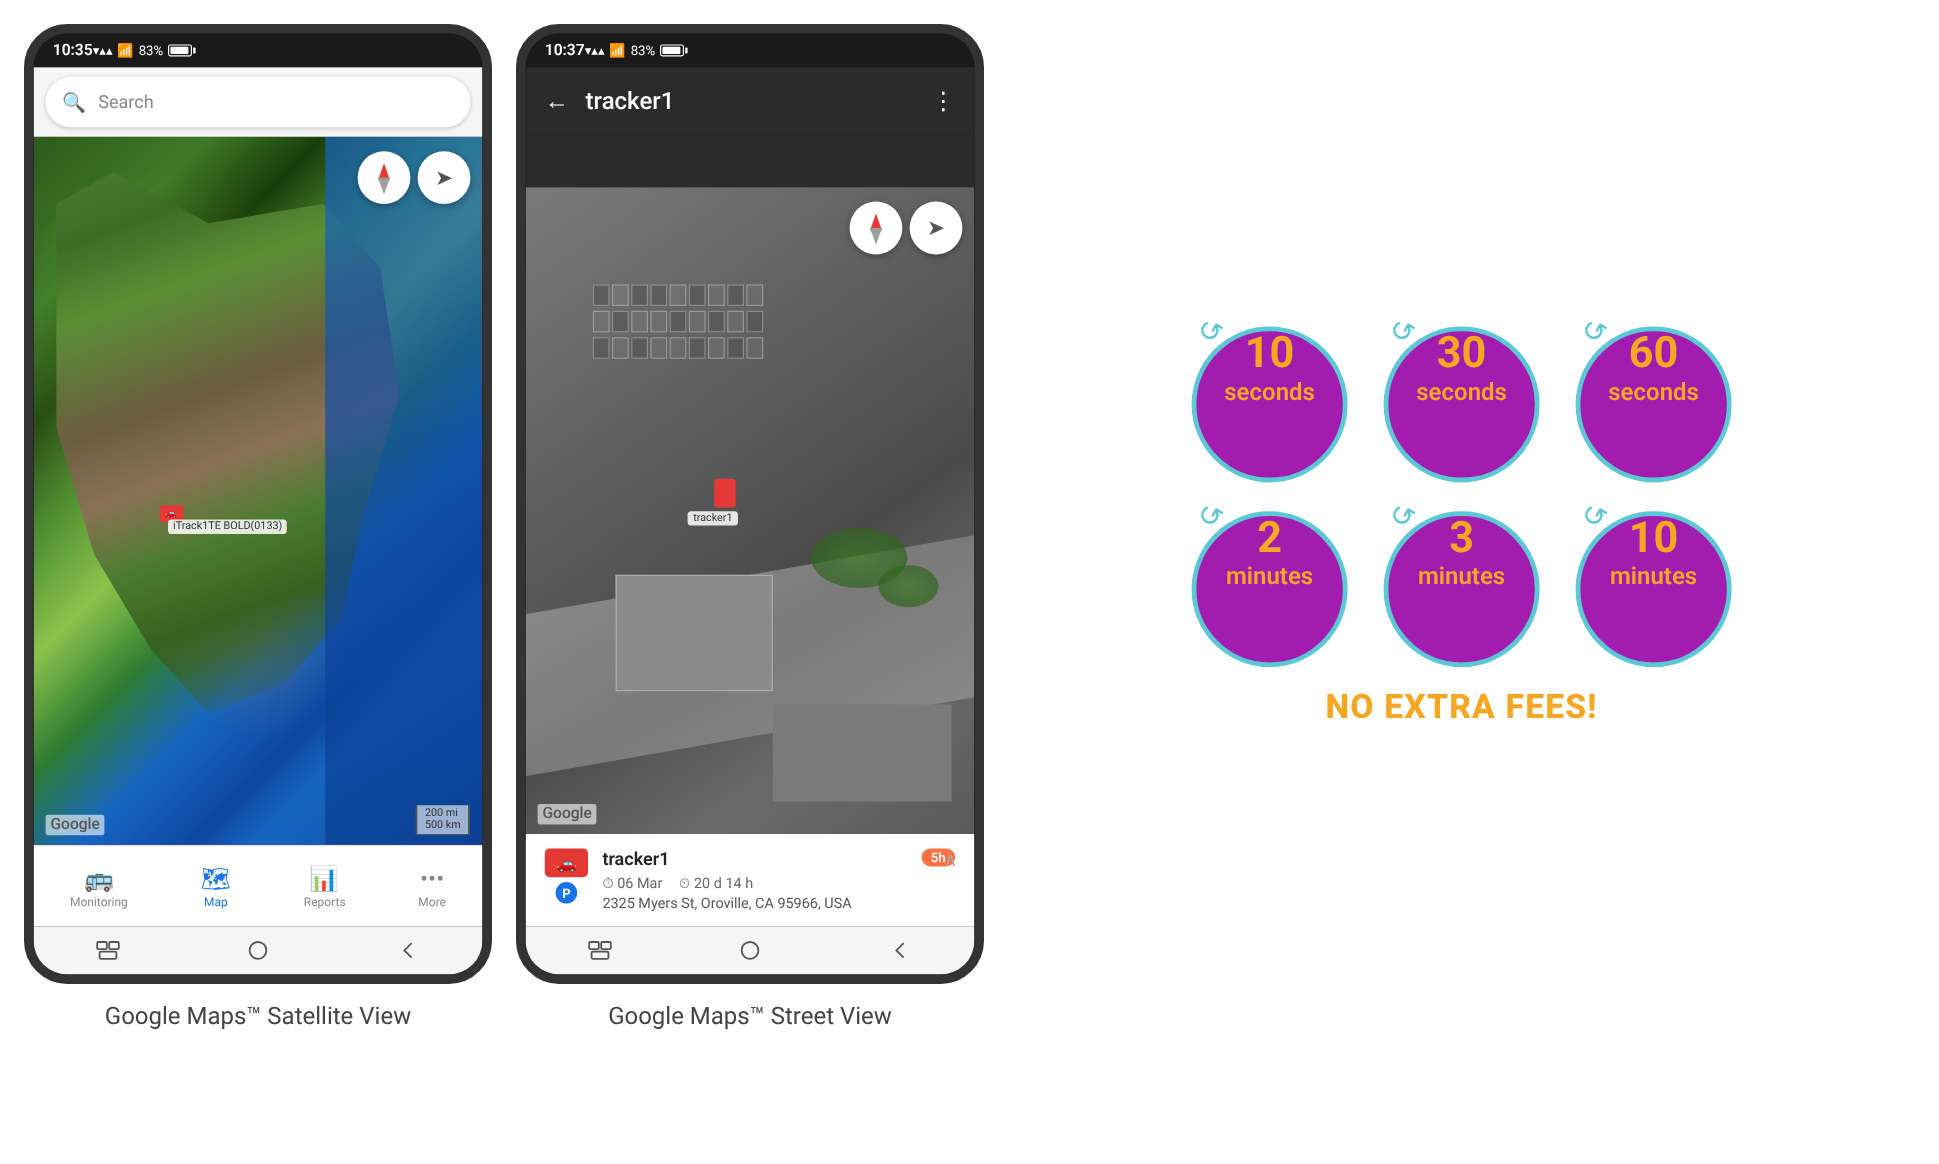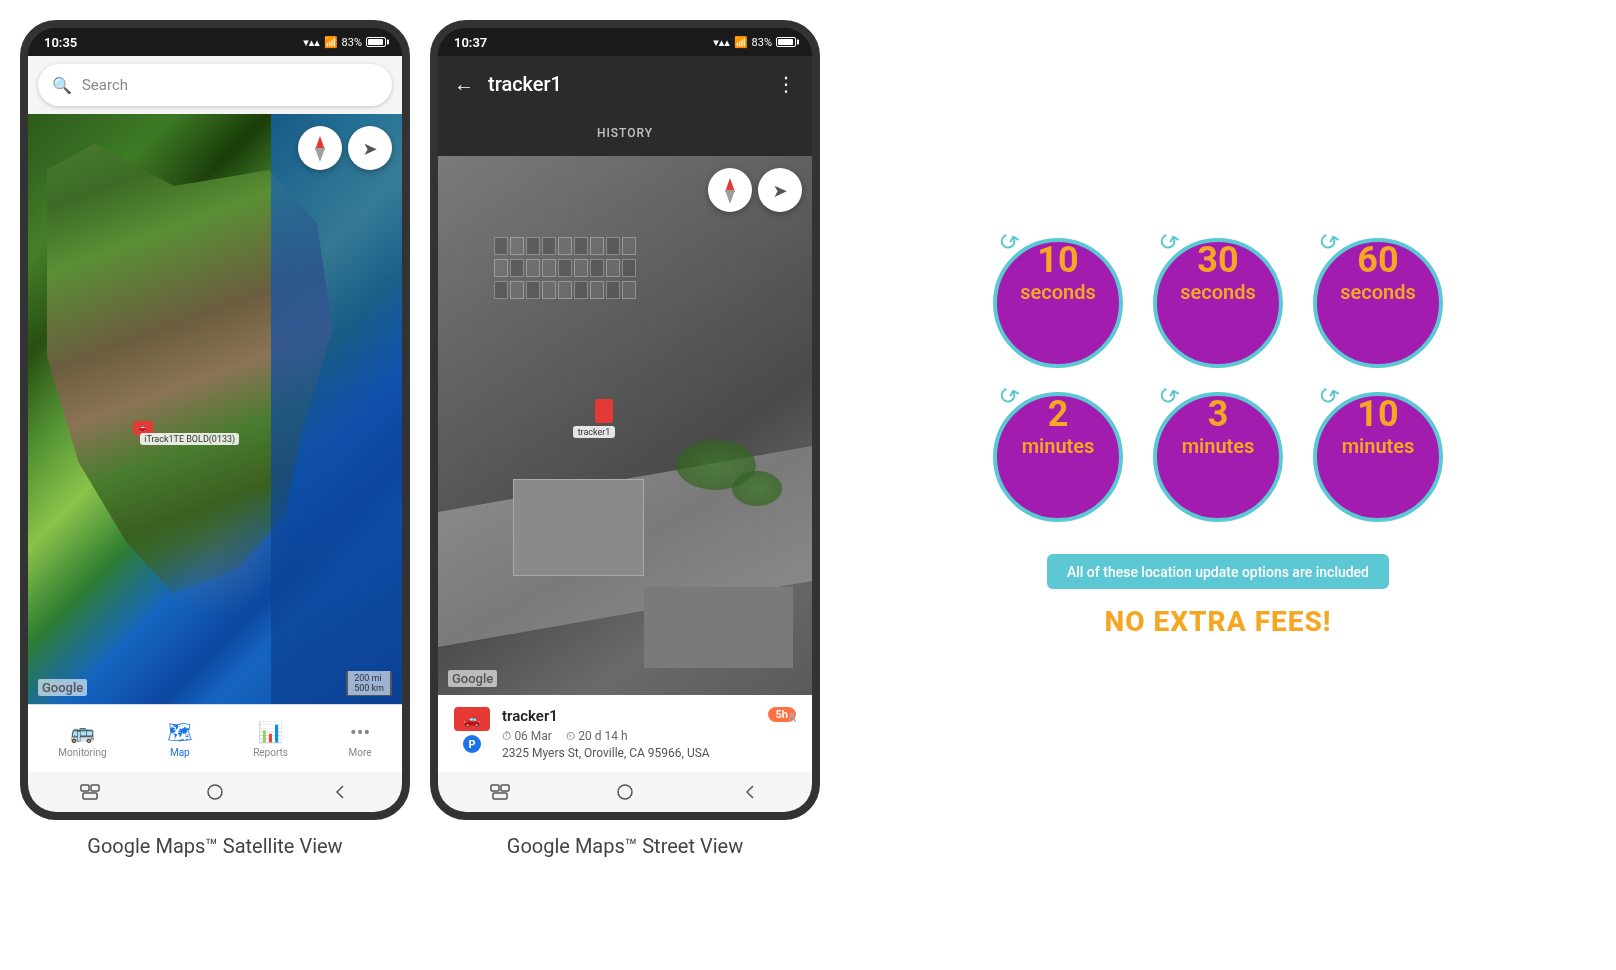--- a/index.html
+++ b/index.html
@@ -34,21 +34,20 @@
       flex-direction: column;
       position: relative;
     }
 
     
     .status-bar {
       background: #1a1a1a;
       height: 28px;
       display: flex;
       align-items: center;
-      justify-content: space-between;
       padding: 0 16px;
       flex-shrink: 0;
       z-index: 10;
     }
     .status-bar-time {
       color: #fff;
       font-size: 13px;
       font-weight: 600;
     }
     .status-bar-icons {
@@ -762,21 +761,20 @@
       </div>
     </div>
 
     <div class="phone2-header">
       <span class="back-arrow">←</span>
       <span class="tracker-title">tracker1</span>
       <span class="menu-dots">⋮</span>
     </div>
 
     <div class="tabs-bar">
-      <div class="tab-btn">HISTORY</div>
     </div>
 
     <div class="map-area">
       <div class="aerial-map">
         <div class="aerial-bg"></div>
 
         <div class="parking-lines">
           <div class="p-row">
             <div class="p-spot occupied"></div>
               <div class="p-spot"></div>
@@ -937,19 +935,16 @@
     <div style="display:flex; flex-direction:column; align-items:center; position:relative;">
       <div style="position:absolute; top:-10px; left:5px; color:#5bc8d4; font-size:24px; transform:rotate(30deg);">↺</div>
       <div class="interval-circle">
         <span class="circle-number">10</span>
         <span class="circle-unit">minutes</span>
       </div>
     </div>
 
   </div>
 
-  <div class="notice-box">
-    <span class="notice-text">All of these location update options are included</span>
-  </div>
 
   <div class="no-extra-fees">NO EXTRA FEES!</div>
 
 </div>
 
 </body></html>

